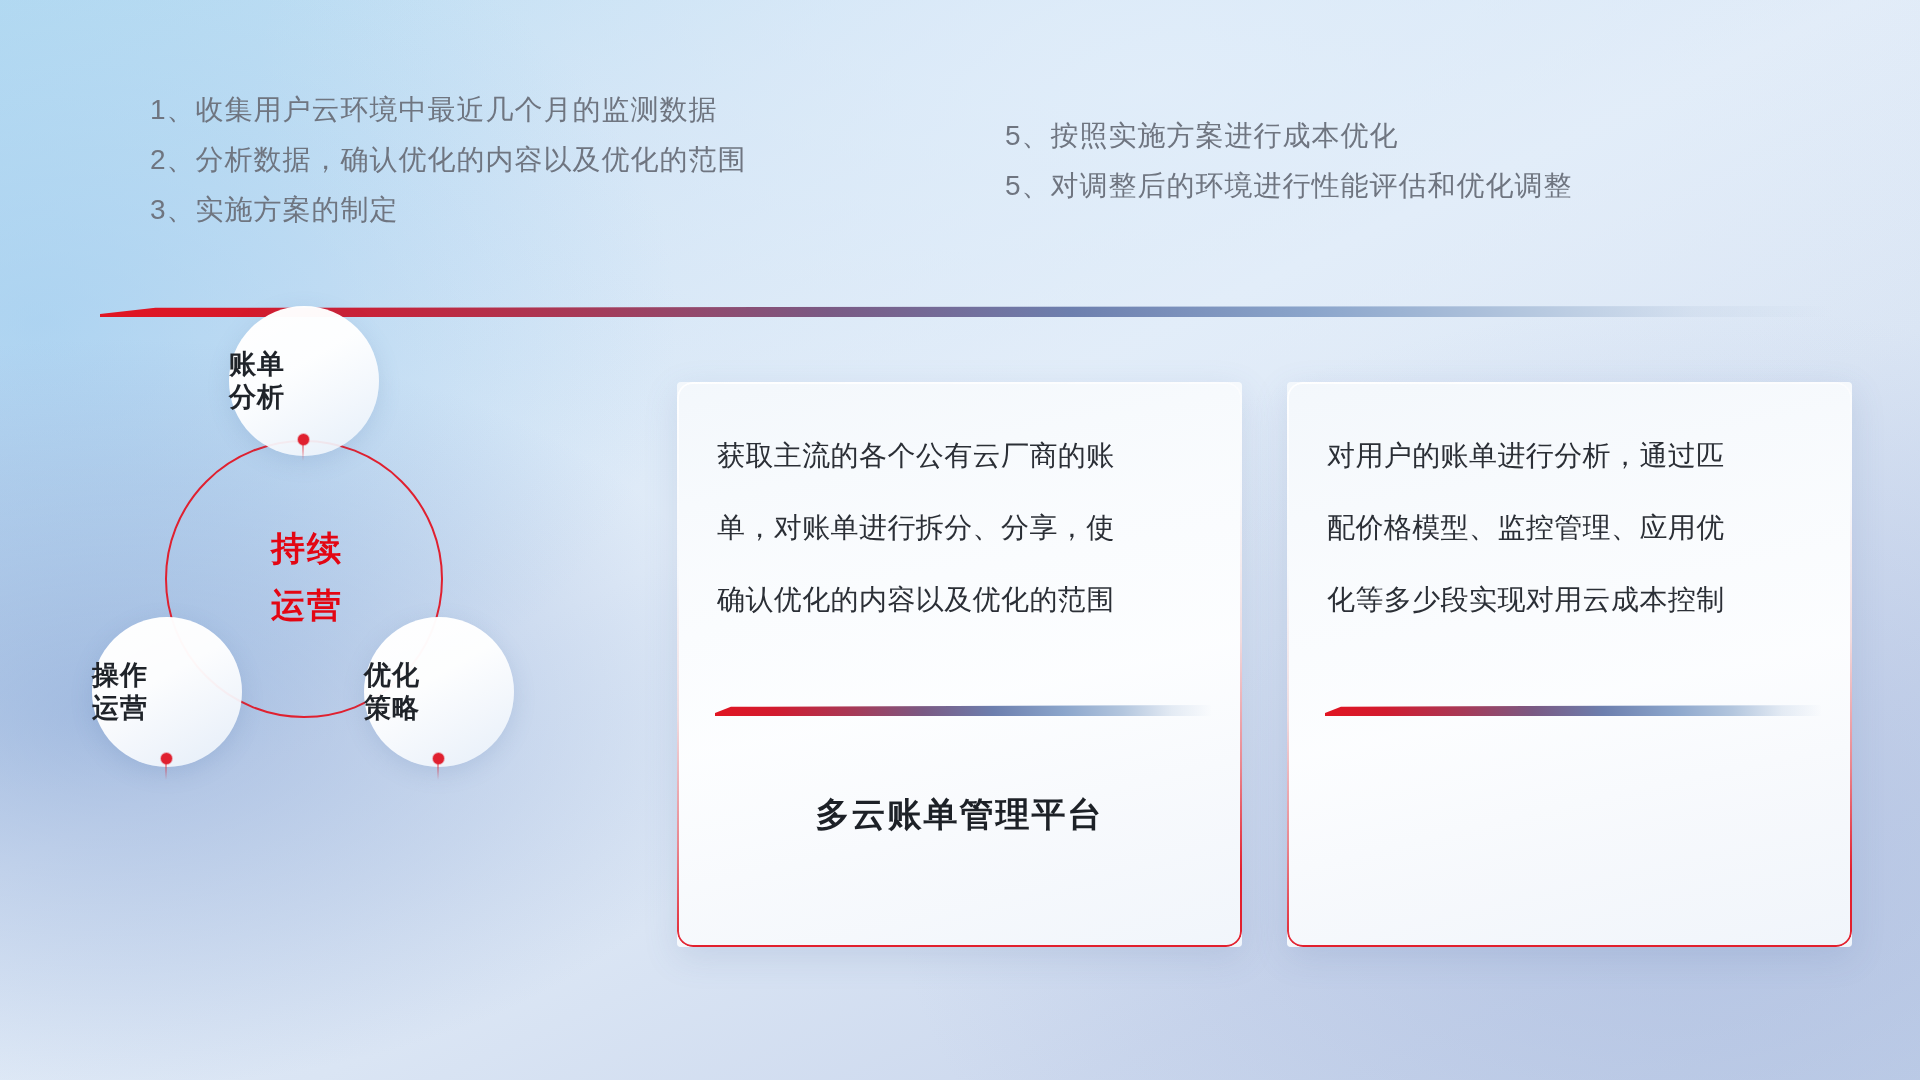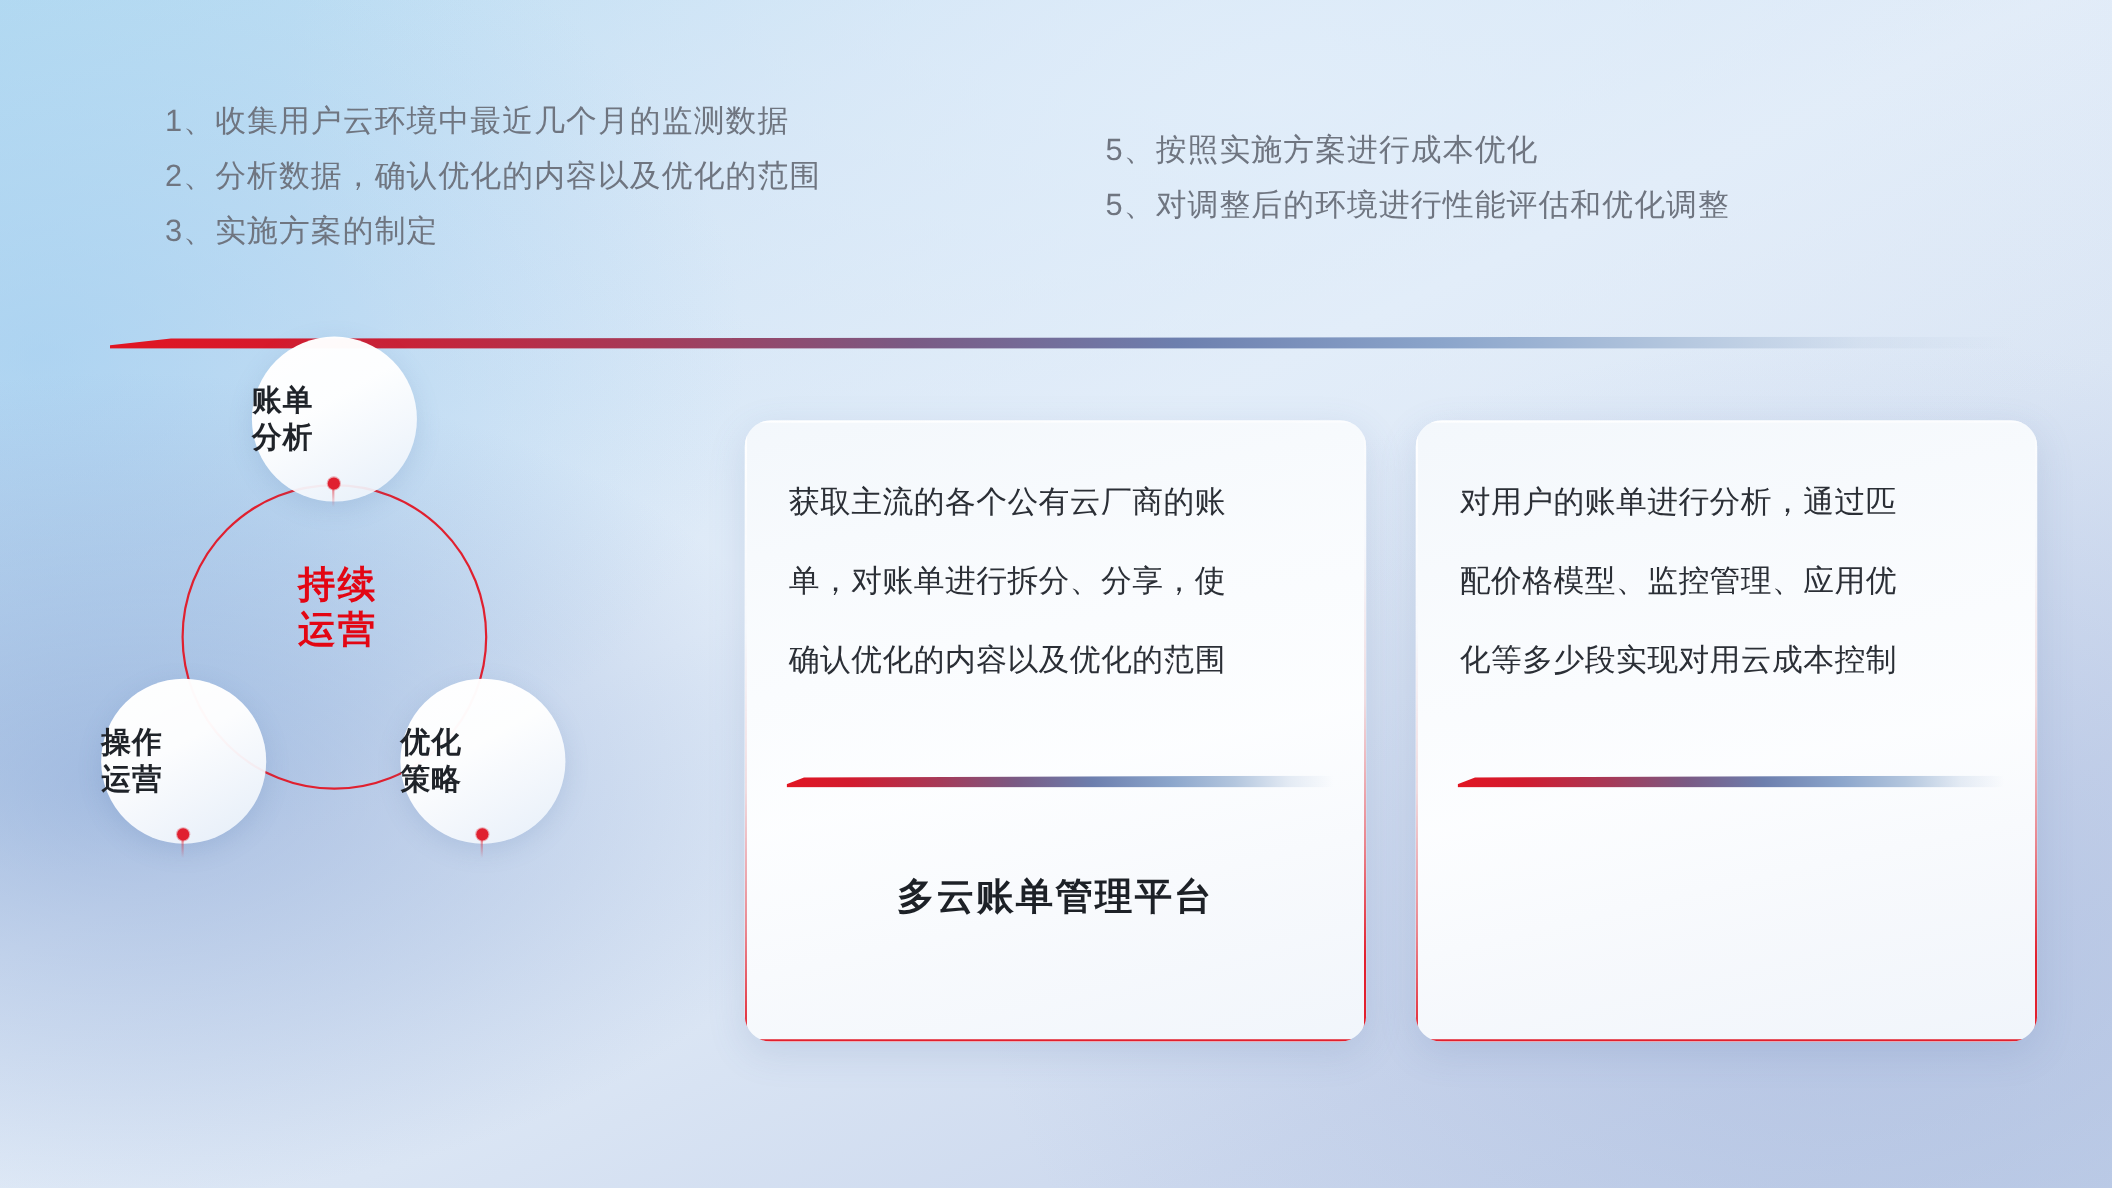--- a/index.html
+++ b/index.html
@@ -139,29 +139,29 @@
     left: 170px;
     top: 222px;
     width: 110px;
     text-align: center;
     color: #e30613;
     font-size: 34px;
     font-weight: bold;
     line-height: 1.22;
     letter-spacing: 2px;
   }
-  #center-label span { display: block; }
+  #center-label span { display: block; margin-top: 16px; }
 
   
   .card {
     position: absolute;
     top: 382px;
     width: 565px;
     height: 565px;
-    border-radius: 24px;
+    border-radius: 4px;
     box-sizing: border-box;
     background: linear-gradient(168deg,
         rgba(244,248,252,0.97) 0%,
         rgba(250,252,254,0.97) 30%,
         rgba(253,254,255,0.98) 55%,
         rgba(248,250,253,0.97) 78%,
         rgba(243,247,252,0.96) 100%);
     box-shadow: 0 10px 34px rgba(80,110,160,0.15);
     overflow: hidden;
   }

